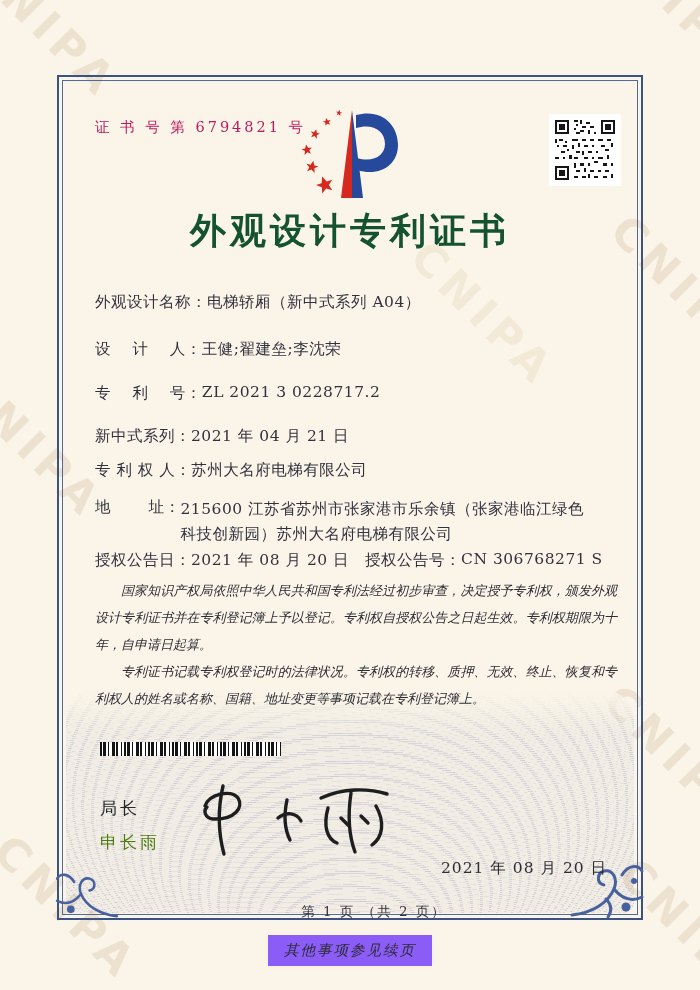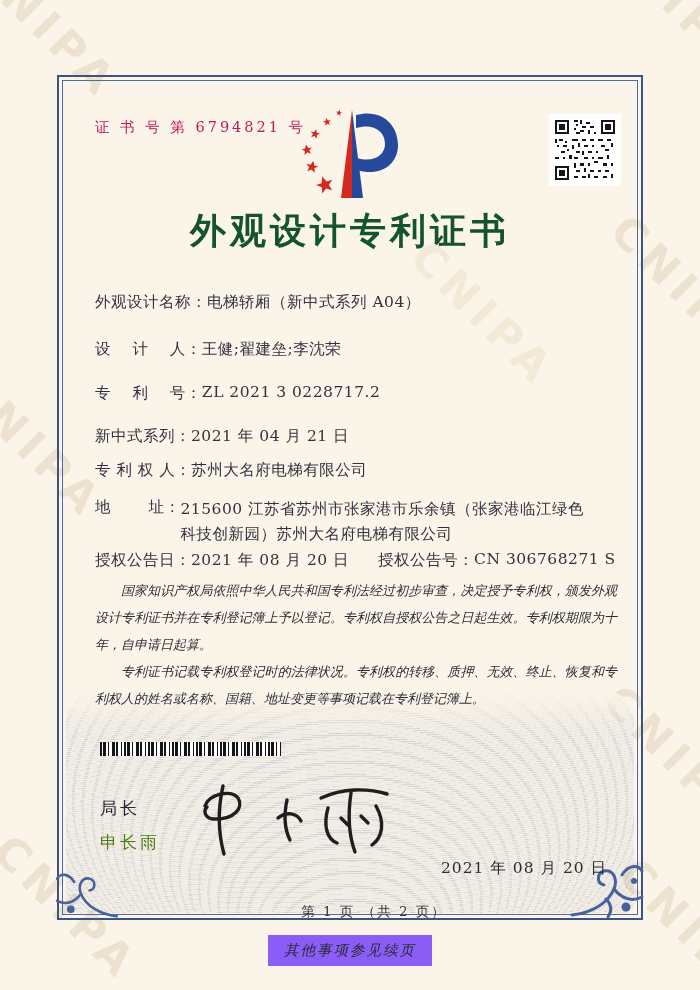--- a/index.html
+++ b/index.html
@@ -71,21 +71,21 @@
     font-size:36px; font-weight:700; letter-spacing:4px; color:#14532d;
   }
 
   .field-row { position:absolute; left:95px; display:flex; font-size:15.5px; color:#32323e; }
   .flabel { white-space:pre; letter-spacing:0.5px; }
   .fvalue { letter-spacing:0.5px; }
   .fvalue.addr { max-width:408px; line-height:25px; }
   .r0 { top:292px; } .r1 { top:339px; } .r2 { top:383px; }
   .r3 { top:426px; } .r4 { top:460px; } .r5 { top:497px; }
   .r-grant { top:550px; }
-  .grant-gap { margin-left:29px; }
+  .grant-gap { margin-left:16px; }
 
   .paras {
     position:absolute; left:95px; top:577px; width:522px;
     font-size:13px; line-height:27px; font-style:italic;
     color:#2c2c34; text-align:justify;
   }
   .paras p { text-indent:2em; }
 
   .barcode {
     position:absolute; left:100px; top:742px; width:181px; height:14px;

